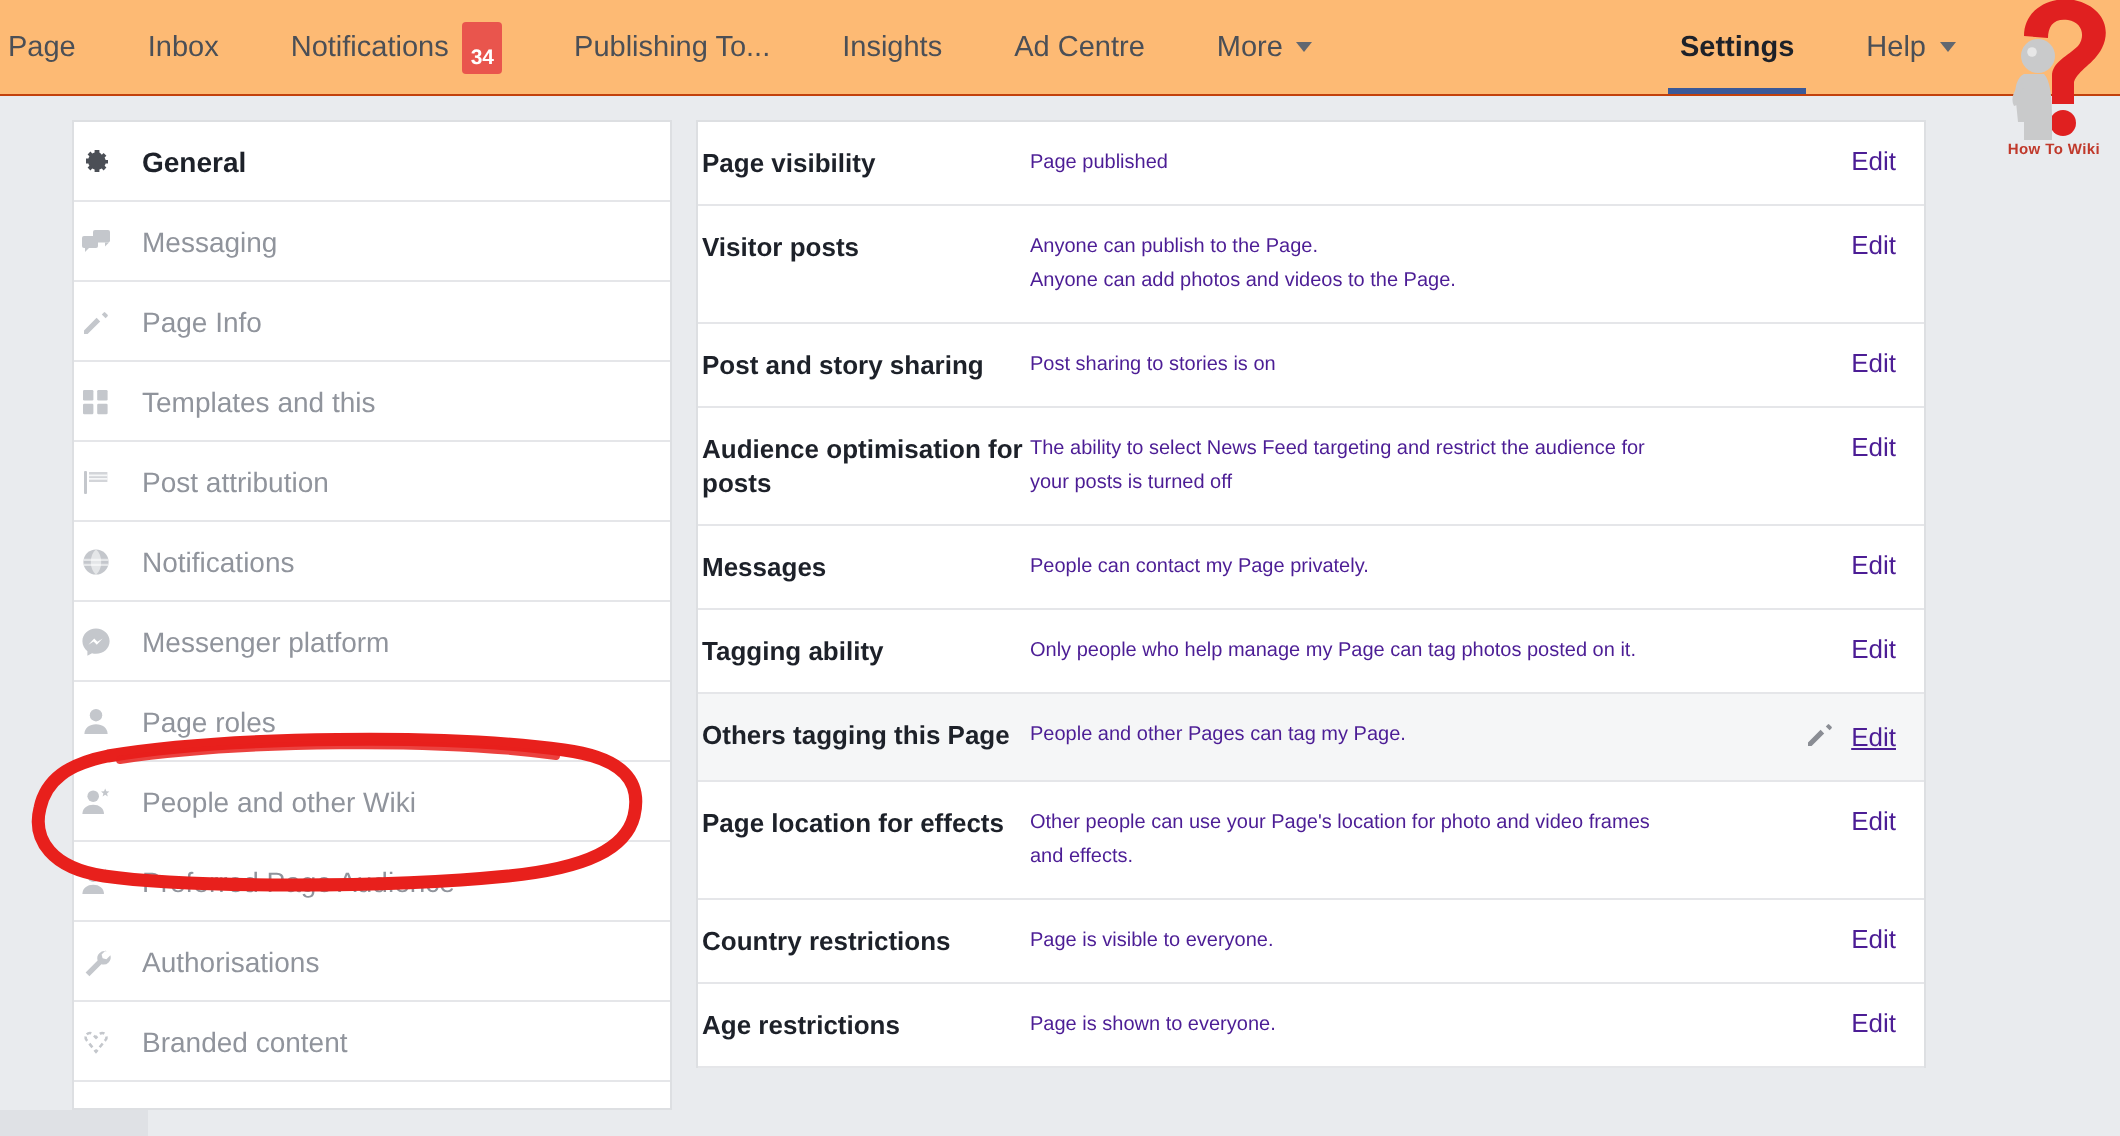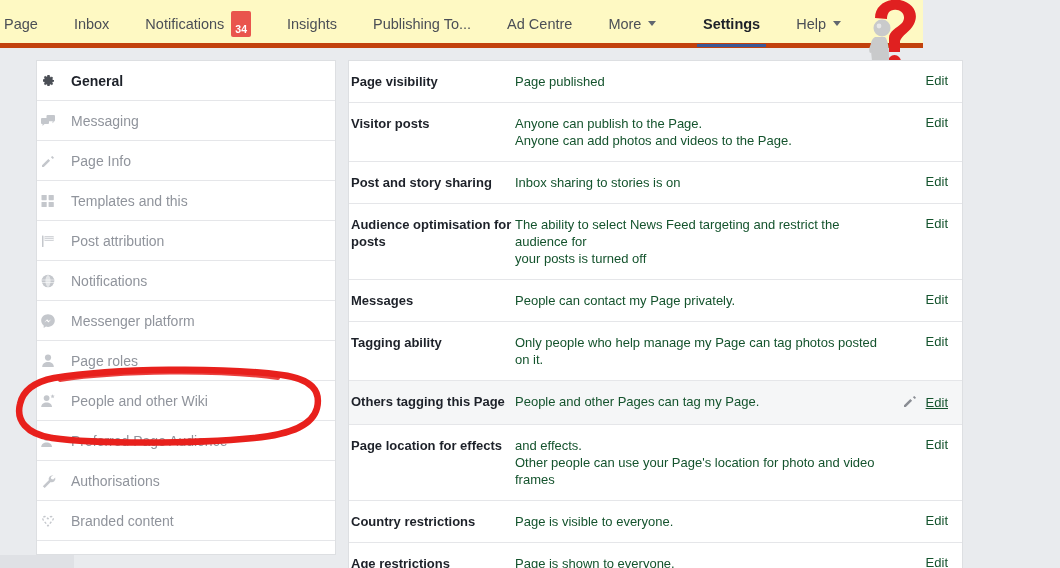--- a/index.html
+++ b/index.html
@@ -7,23 +7,23 @@
     width: 1060px; height: 568px;
     background: #e9ebee;
     font-family: "Liberation Sans", sans-serif;
     overflow: hidden;
   }
   #app { position: relative; width: 1060px; height: 568px; }
 
   
   .header {
     position: absolute; top: 0; left: 0;
-    width: 923px; height: 48px;
-    background: #fef9c3;
-    border-bottom: 5px solid #c2410c;
+    width: 1060px; height: 48px;
+    background: #fdba74;
+    border-bottom: 1px solid #c2410c;
   }
   .navtabs {
     position: absolute; left: -14px; top: 0;
     height: 47px; display: flex; align-items: center;
   }
   .navtab {
     position: relative;
     height: 47px;
     display: flex; align-items: center;
     padding: 0 18px;
@@ -144,31 +144,31 @@
     flex: 0 0 166px;
     padding-left: 2px;
     font-size: 13px;
     font-weight: bold;
     color: #1d2129;
     line-height: 17px;
   }
   .row .rvalue {
     flex: 1 1 auto;
     padding-right: 12px;
-    font-size: 13px;
-    color: #14532d;
+    font-size: 10px;
+    color: #4c1d95;
     line-height: 17px;
   }
   .row .rvalue .line { display: block; }
   .row .redit {
     flex: 0 0 66px;
     text-align: right;
     padding-right: 14px;
     font-size: 13px;
-    color: #14532d;
+    color: #4c1d95;
     cursor: pointer;
     white-space: nowrap;
   }
   .row.hover .redit .edittext { text-decoration: underline; }
   .pencil-inline {
     display: inline-block;
     vertical-align: -2px;
     margin-right: 8px;
   }
 
@@ -199,24 +199,24 @@
           <span>Page</span>
         </div>
         <div class="navtab">
           <span>Inbox</span>
         </div>
         <div class="navtab">
           <span>Notifications</span>
           <span class="badge">34</span>
         </div>
         <div class="navtab">
+          <span>Publishing To...</span>
+        </div>
+        <div class="navtab">
           <span>Insights</span>
-        </div>
-        <div class="navtab">
-          <span>Publishing To...</span>
         </div>
         <div class="navtab">
           <span>Ad Centre</span>
         </div>
         <div class="navtab">
           <span>More</span>
           <span class="caret"></span>
         </div>
       </div>
     <div class="rightnav" id="rightnav">
@@ -376,21 +376,21 @@
         <div class="rlabel">Visitor posts</div>
         <div class="rvalue">
           <span class="line">Anyone can publish to the Page.</span>
           <span class="line">Anyone can add photos and videos to the Page.</span>
         </div>
         <div class="redit"><span class="edittext">Edit</span></div>
       </div>
       <div class="row">
         <div class="rlabel">Post and story sharing</div>
         <div class="rvalue">
-          <span class="line">Inbox sharing to stories is on</span>
+          <span class="line">Post sharing to stories is on</span>
         </div>
         <div class="redit"><span class="edittext">Edit</span></div>
       </div>
       <div class="row">
         <div class="rlabel">Audience optimisation for posts</div>
         <div class="rvalue">
           <span class="line">The ability to select News Feed targeting and restrict the audience for</span>
           <span class="line">your posts is turned off</span>
         </div>
         <div class="redit"><span class="edittext">Edit</span></div>
@@ -414,22 +414,22 @@
         <div class="rvalue">
           <span class="line">People and other Pages can tag my Page.</span>
         </div>
         <div class="redit"><span class="pencil-inline"><svg width="16" height="16" viewBox="0 0 16 16" fill="#8a8d94">
               <path d="M2 12.2V14h1.8l6.3-6.3-1.8-1.8L2 12.2zM13.8 5.1c.2-.2.2-.5 0-.7l-1.2-1.2a.5.5 0 0 0-.7 0l-1 1 1.9 1.9 1-1z"></path>
             </svg></span><span class="edittext">Edit</span></div>
       </div>
       <div class="row">
         <div class="rlabel">Page location for effects</div>
         <div class="rvalue">
+          <span class="line">Other people can use your Page's location for photo and video frames</span>
           <span class="line">and effects.</span>
-          <span class="line">Other people can use your Page's location for photo and video frames</span>
         </div>
         <div class="redit"><span class="edittext">Edit</span></div>
       </div>
       <div class="row">
         <div class="rlabel">Country restrictions</div>
         <div class="rvalue">
           <span class="line">Page is visible to everyone.</span>
         </div>
         <div class="redit"><span class="edittext">Edit</span></div>
       </div>

